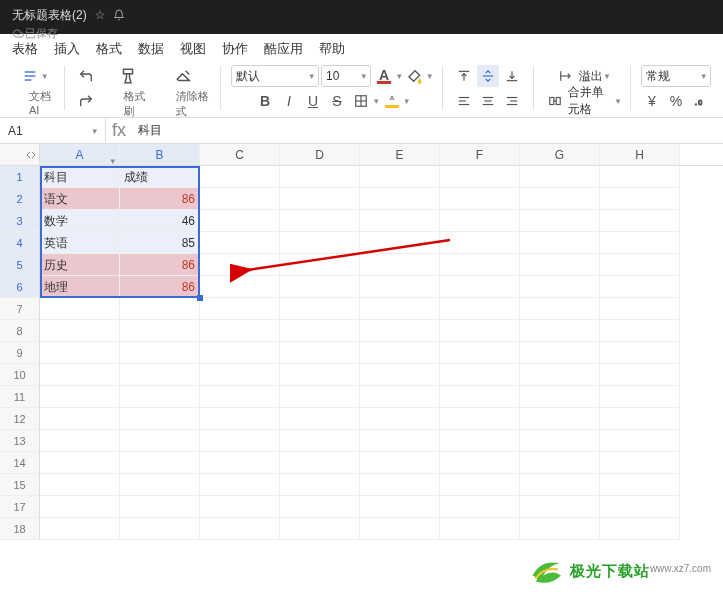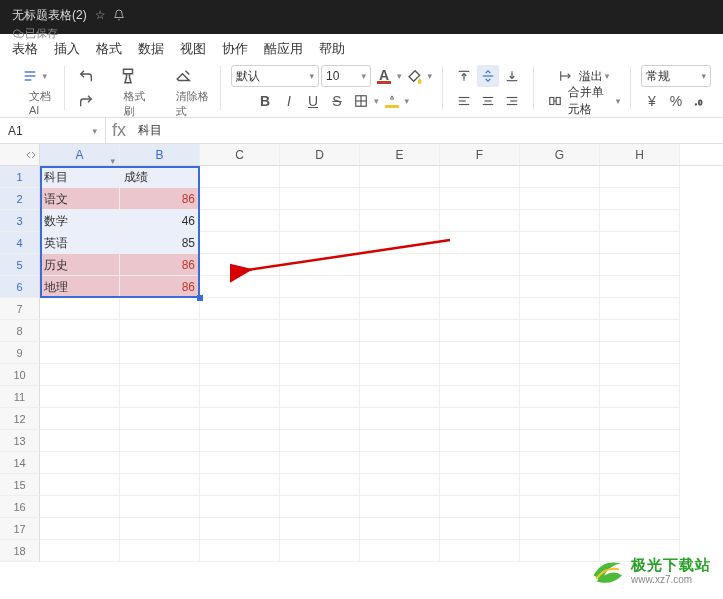--- a/index.html
+++ b/index.html
@@ -45,21 +45,21 @@
 .cell.hdrfill { background: #eaeff9; }
 .cell.pink { background: #ecc6cd; }
 .cell.rednum { color: #c0392b; }
 .selection-border { position: absolute; border: 2px solid #3a6bd6; pointer-events: none; z-index: 5; }
 .fill-handle { position: absolute; width: 6px; height: 6px; background: #3a6bd6; z-index: 7; }
 
 .arrow-overlay { position: absolute; z-index: 10; pointer-events: none; }
 
 .watermark { position: absolute; right: 12px; bottom: 10px; display: flex; align-items: center; gap: 6px; z-index: 20; }
 .wm-logo svg { width: 36px; height: 36px; }
-.wm-text { display: flex; flex-direction: column; line-height: 1.1; }
+.wm-text { display: flex; flex-direction: row; line-height: 1.1; }
 .wm-text .t1 { font-size: 15px; font-weight: bold; color: #2aa12a; letter-spacing: 1px; }
 .wm-text .t2 { font-size: 10px; color: #888; }
 
 .expand-icon svg { width: 10px; height: 10px; }
 </style>
 </head>
 <body>
 
 <div class="titlebar">
   <div class="row1">
@@ -476,31 +476,20 @@
         <div class="cell"></div>
         <div class="cell"></div>
         <div class="cell"></div>
         <div class="cell"></div>
         <div class="cell"></div>
         <div class="cell"></div>
         <div class="cell"></div>
       </div>
       <div class="gridrow">
         <div class="rowhdr">15</div>
-        <div class="cell"></div>
-        <div class="cell"></div>
-        <div class="cell"></div>
-        <div class="cell"></div>
-        <div class="cell"></div>
-        <div class="cell"></div>
-        <div class="cell"></div>
-        <div class="cell"></div>
-      </div>
-      <div class="gridrow">
-        <div class="rowhdr">16</div>
         <div class="cell"></div>
         <div class="cell"></div>
         <div class="cell"></div>
         <div class="cell"></div>
         <div class="cell"></div>
         <div class="cell"></div>
         <div class="cell"></div>
         <div class="cell"></div>
       </div>
       <div class="gridrow">

